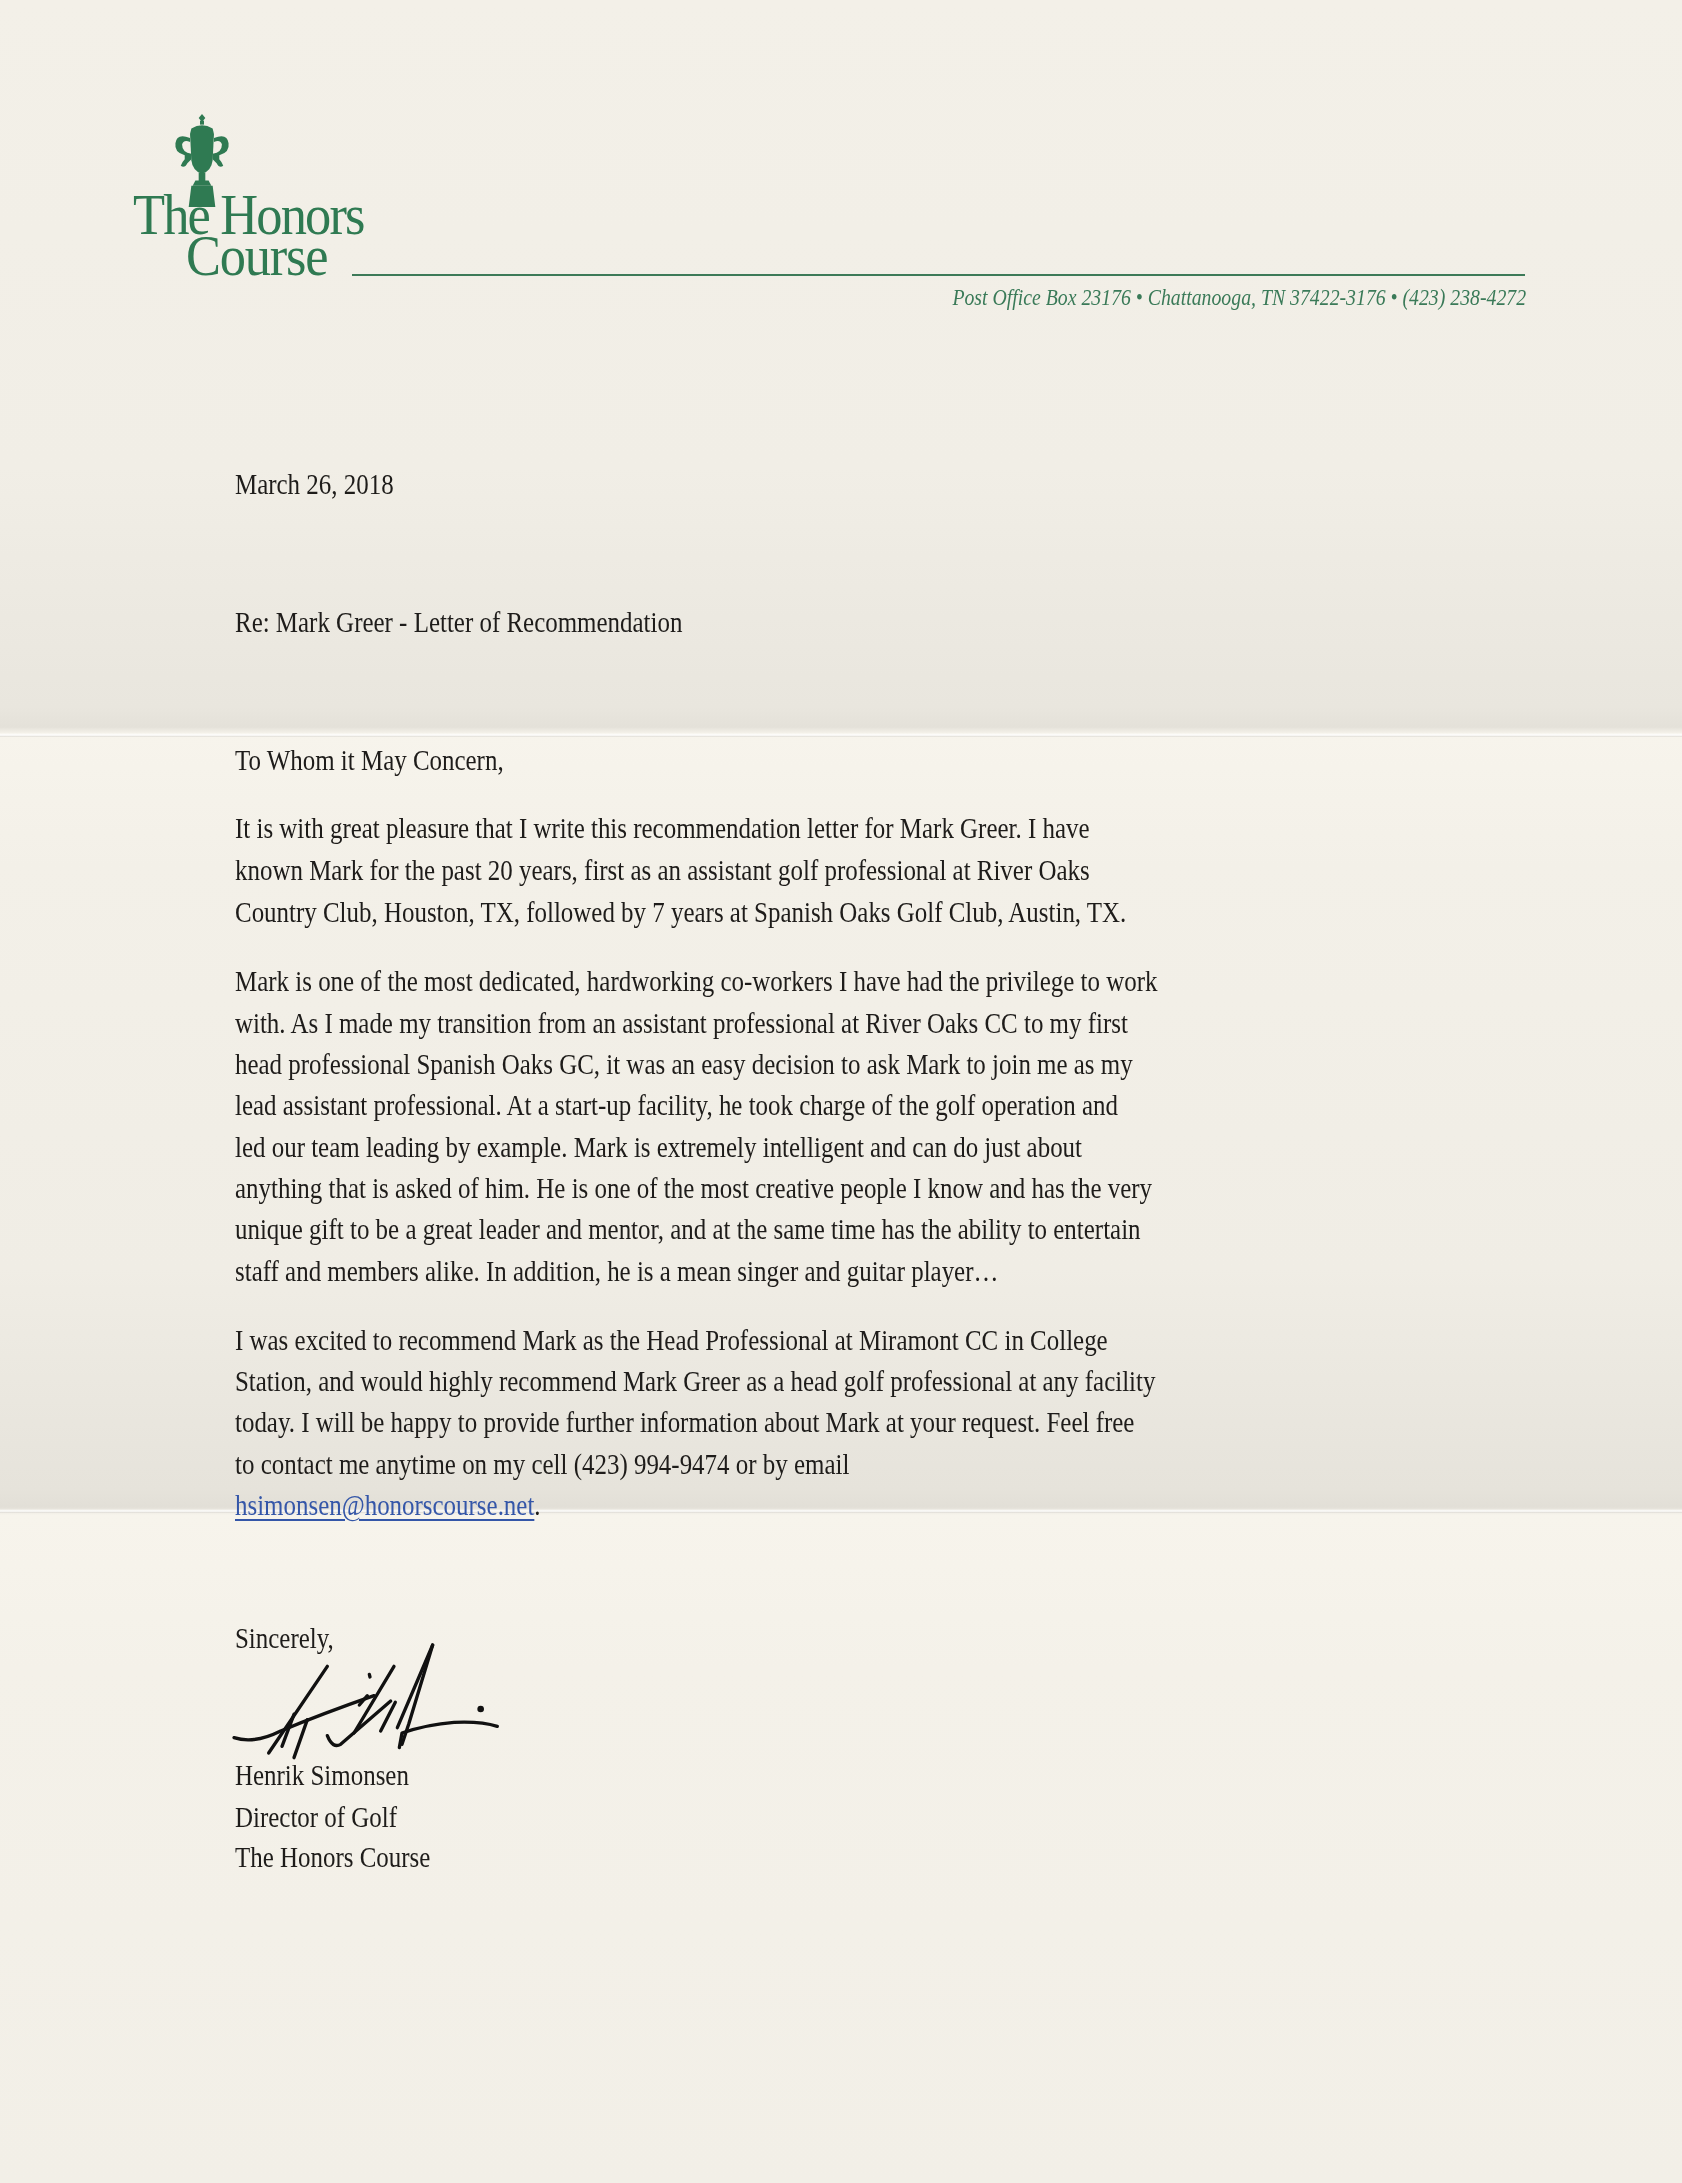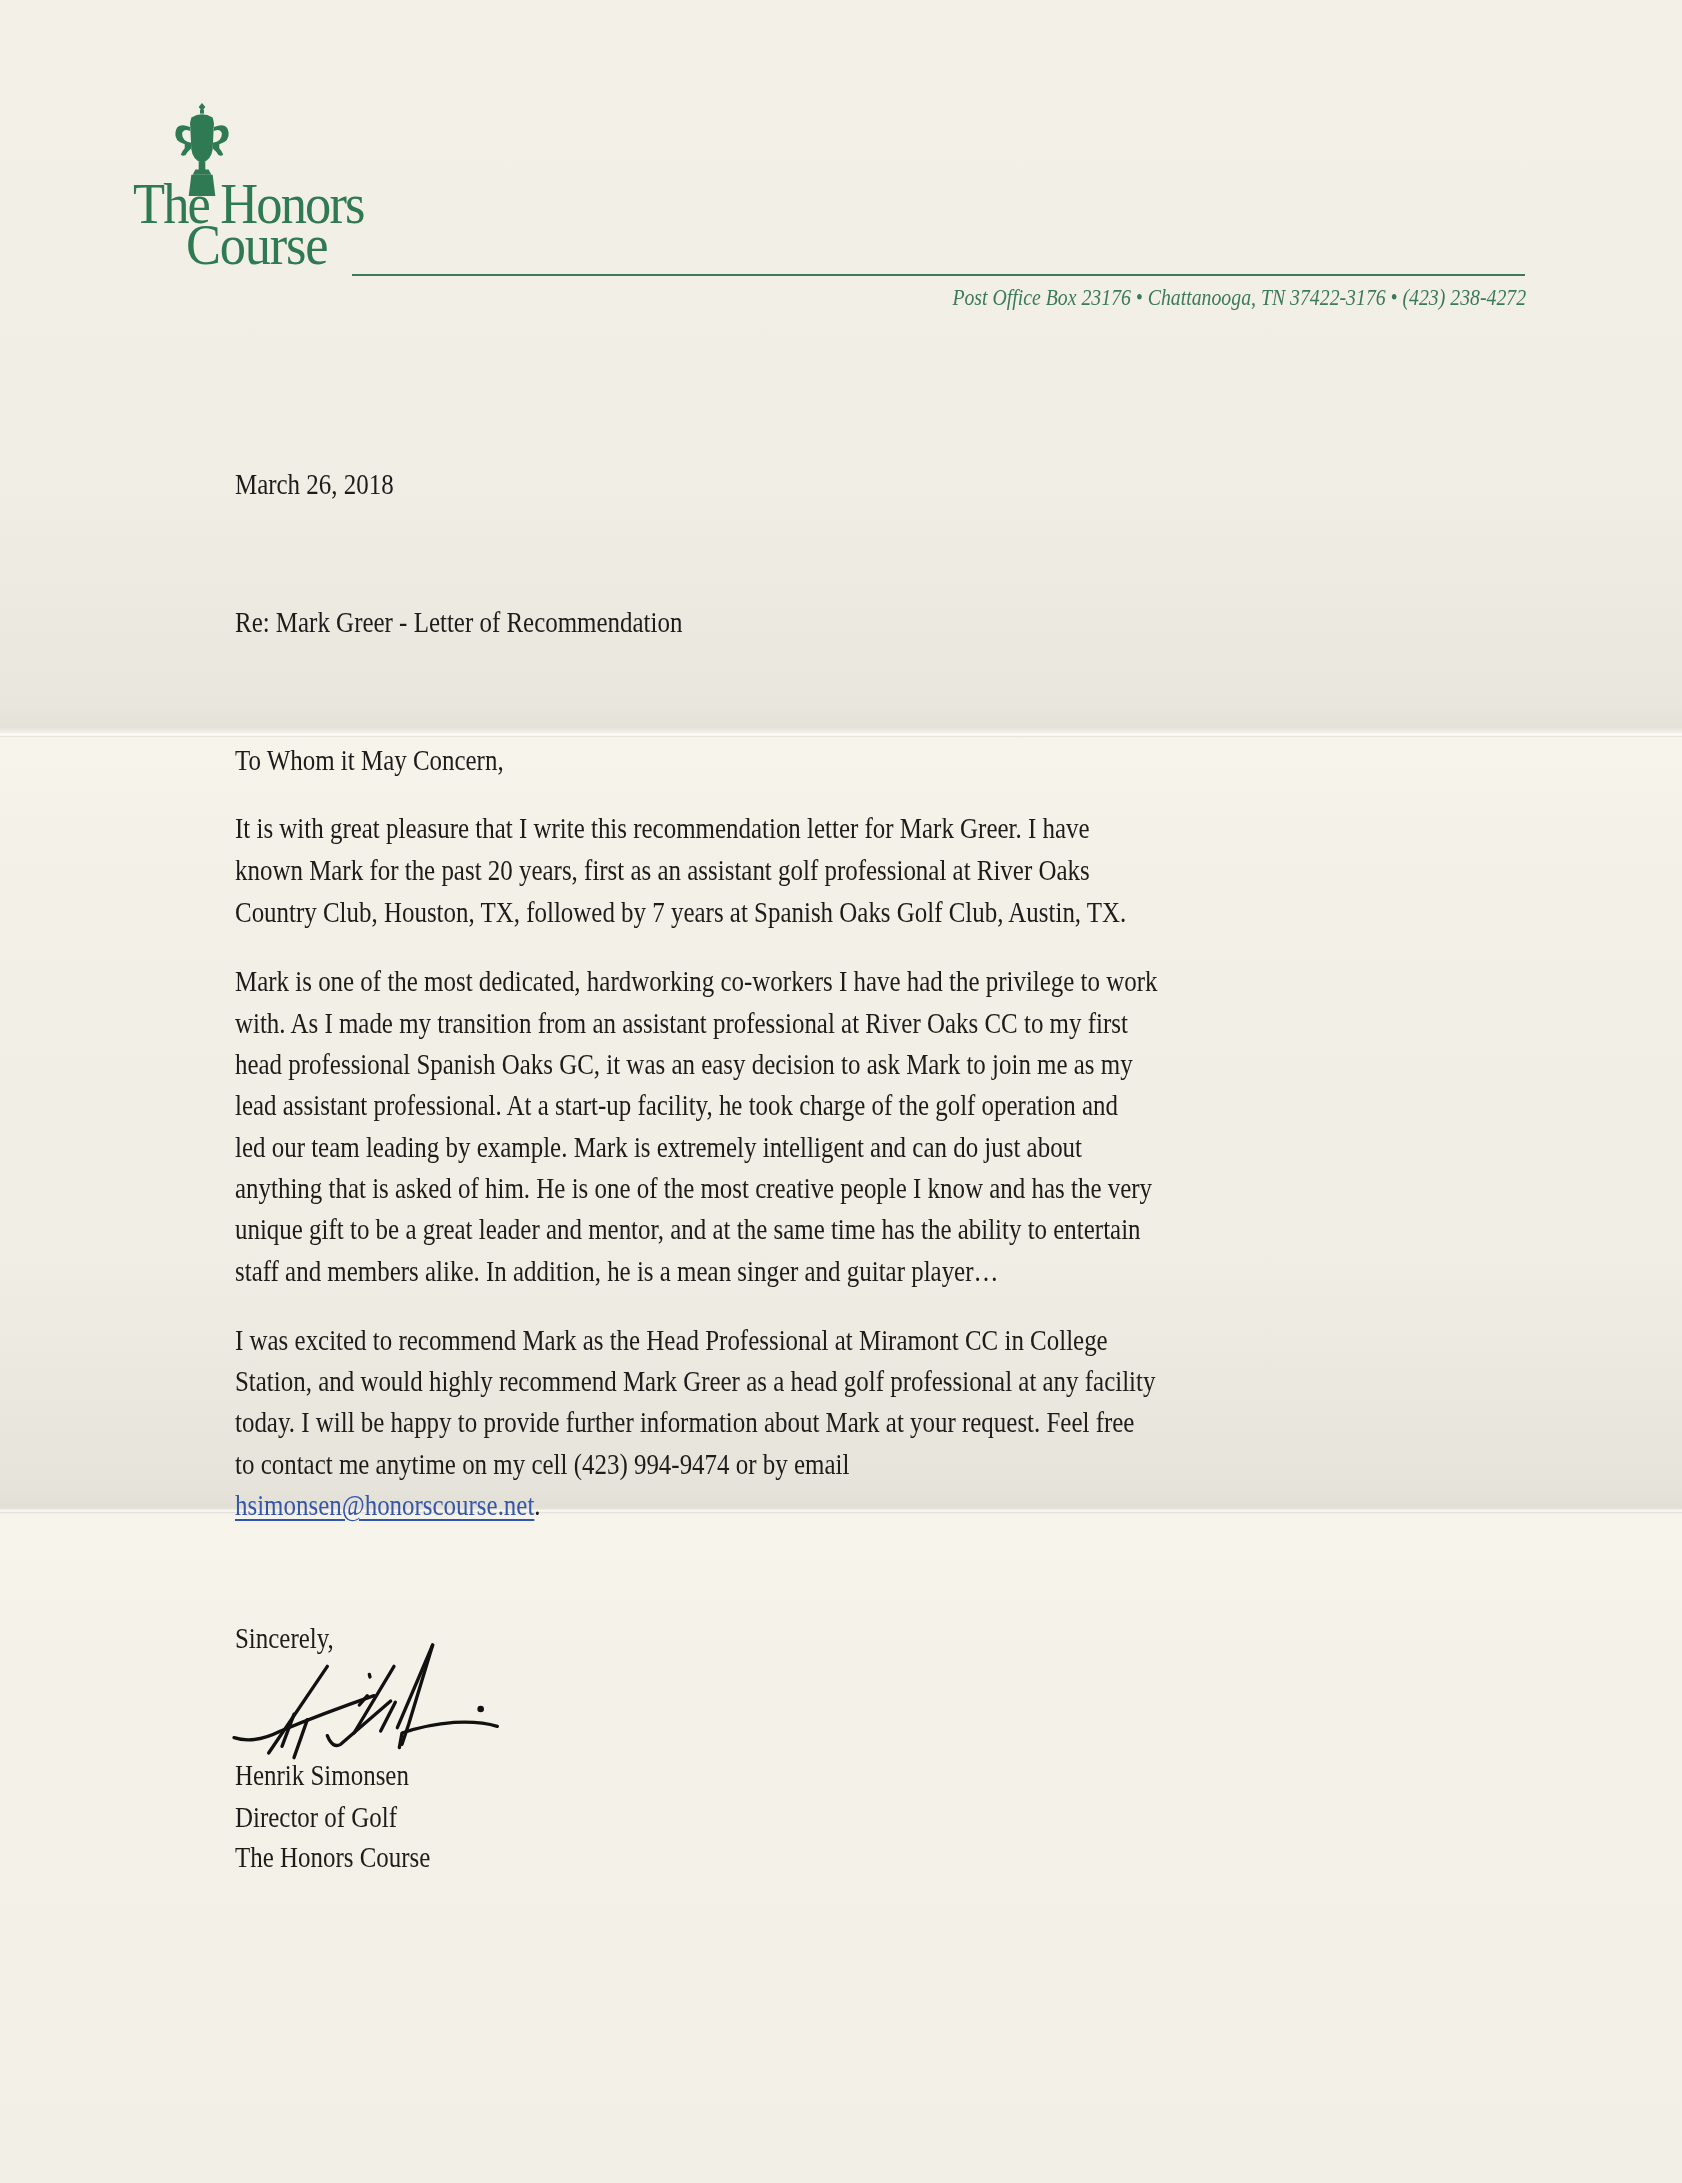--- a/index.html
+++ b/index.html
@@ -18,21 +18,21 @@
         #f7f4ec 734px, #f3f0e8 867px, #f0ede5 1268px, #e6e3db 1488px,
         #e2dfd7 1507px, #f7f4ec 1515px, #f4f1e9 1668px, #f2efe7 2183px);
   }
   .fold {
     position: absolute; left: 0; width: 1682px; height: 4px;
     background: linear-gradient(180deg, rgba(255,255,255,0.0), rgba(255,255,255,0.9), rgba(200,196,188,0.5));
   }
   .fold.f1 { top: 733px; }
   .fold.f2 { top: 1509px; }
 
-  .logo { position: absolute; left: 133px; top: 96px; width: 294px; height: 180px; }
+  .logo { position: absolute; left: 133px; top: 107px; width: 294px; height: 180px; }
   .trophy { position: absolute; left: 29px; top: 6.7px; width: 80px; height: 93px; }
   .logo-line1 {
     position: absolute; left: 0px; top: 177px;
     font-family: "Liberation Serif", serif; color: #2f7a52;
     font-size: 57px; line-height: 57px; letter-spacing: -2px;
     transform: scaleX(0.92); transform-origin: left top;
     white-space: nowrap;
   }
   .logo-line2 {
     position: absolute; left: 53px; top: 220px;

